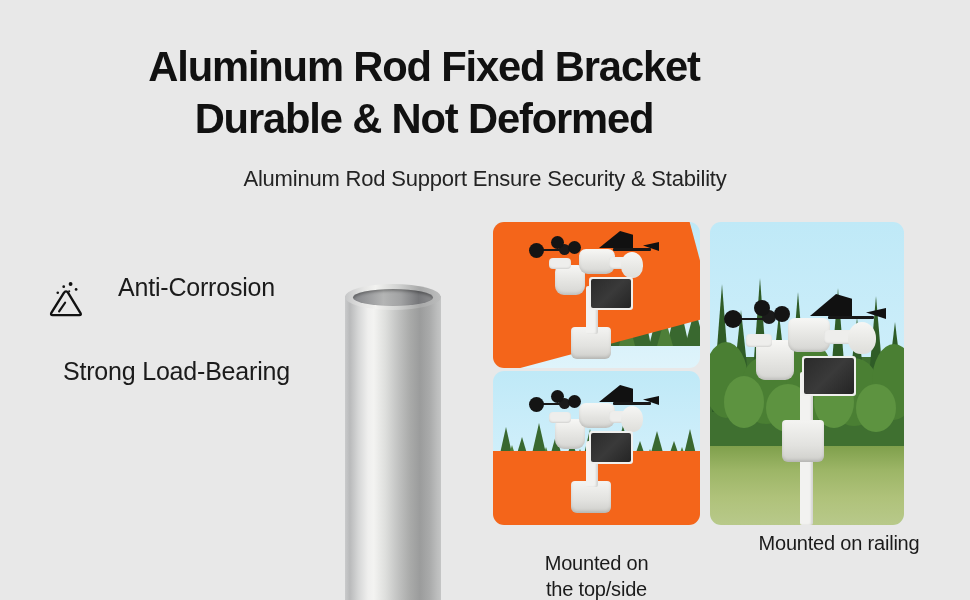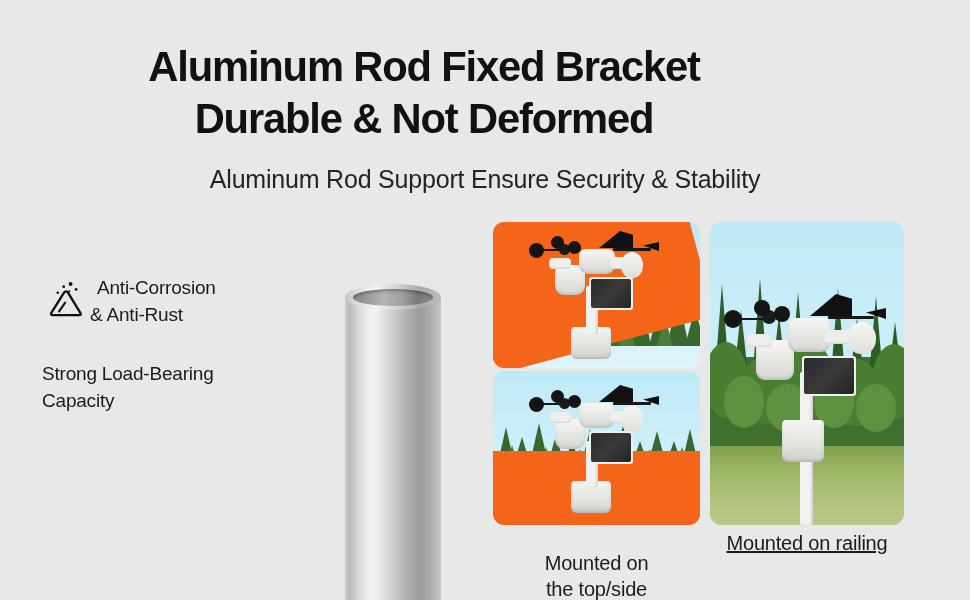--- a/index.html
+++ b/index.html
@@ -38,21 +38,21 @@
     color: #111111;
     white-space: nowrap;
     transform: scaleX(0.97);
   }
   .subtitle {
     position: absolute;
     left: 0;
     top: 163px;
     width: 970px;
     text-align: center;
-    font-size: 25px;
+    font-size: 22px;
     line-height: 32px;
     color: #242424;
     letter-spacing: -0.2px;
   }
 
   
   .features {
     position: absolute;
     left: 42px;
     top: 272px;
@@ -67,22 +67,22 @@
   .feature-icon {
     width: 48px;
     height: 52px;
     flex: 0 0 48px;
     display: flex;
     align-items: center;
     justify-content: center;
     margin-top: 2px;
   }
   .feature-text {
-    margin-left: 0;
-    font-size: 19px;
+    margin-left: 21px;
+    font-size: 25px;
     line-height: 27px;
     color: #1b1b1b;
     letter-spacing: -0.2px;
     padding-top: 2px;
   }
   .feature-text .l1 { display: block; }
   .feature-text .l2 { display: block; }
   .row-corrosion .feature-text .l1 { padding-left: 7px; }
 
   
@@ -249,21 +249,21 @@
   
   .caption {
     position: absolute;
     font-size: 20px;
     line-height: 26px;
     color: #1b1b1b;
     letter-spacing: -0.2px;
     text-align: center;
   }
   .cap-left  { left: 493px; top: 550px; width: 207px; }
-  .cap-right { left: 705px; top: 530px; width: 204px; text-decoration: underline; }
+  .cap-right { left: 737px; top: 530px; width: 204px; }
 </style>
 </head>
 <body>
 
 <div id="stage">
 
   <div class="title-block">
     <div class="title-line">Aluminum Rod Fixed Bracket</div>
     <div class="title-line">Durable &amp; Not Deformed</div>
   </div>
@@ -278,29 +278,27 @@
           <line x1="16.5" y1="36.5" x2="23" y2="27" stroke="#111" stroke-width="2.4" stroke-linecap="round"></line>
           <circle cx="29" cy="6.5" r="2.1" fill="#111"></circle>
           <circle cx="21.5" cy="9.5" r="1.5" fill="#111"></circle>
           <circle cx="35" cy="12.5" r="1.5" fill="#111"></circle>
           <circle cx="15" cy="16" r="1.4" fill="#111"></circle>
           <circle cx="27.5" cy="14.5" r="1.2" fill="#111"></circle>
         </svg>
       </div>
       <div class="feature-text">
         <span class="l1">Anti-Corrosion</span>
-        <span class="l2">&amp; Anti-Rust</span>
       </div>
     </div>
 
 
     <div class="feature-row row-load">
       <div class="feature-text">
         <span class="l1">Strong Load-Bearing</span>
-        <span class="l2">Capacity</span>
       </div>
     </div>
 
   </div>
 
   <div class="rod">
     <div class="rod-body"></div>
     <div class="rod-lip"></div>
     <div class="rod-hole"></div>
   </div>

